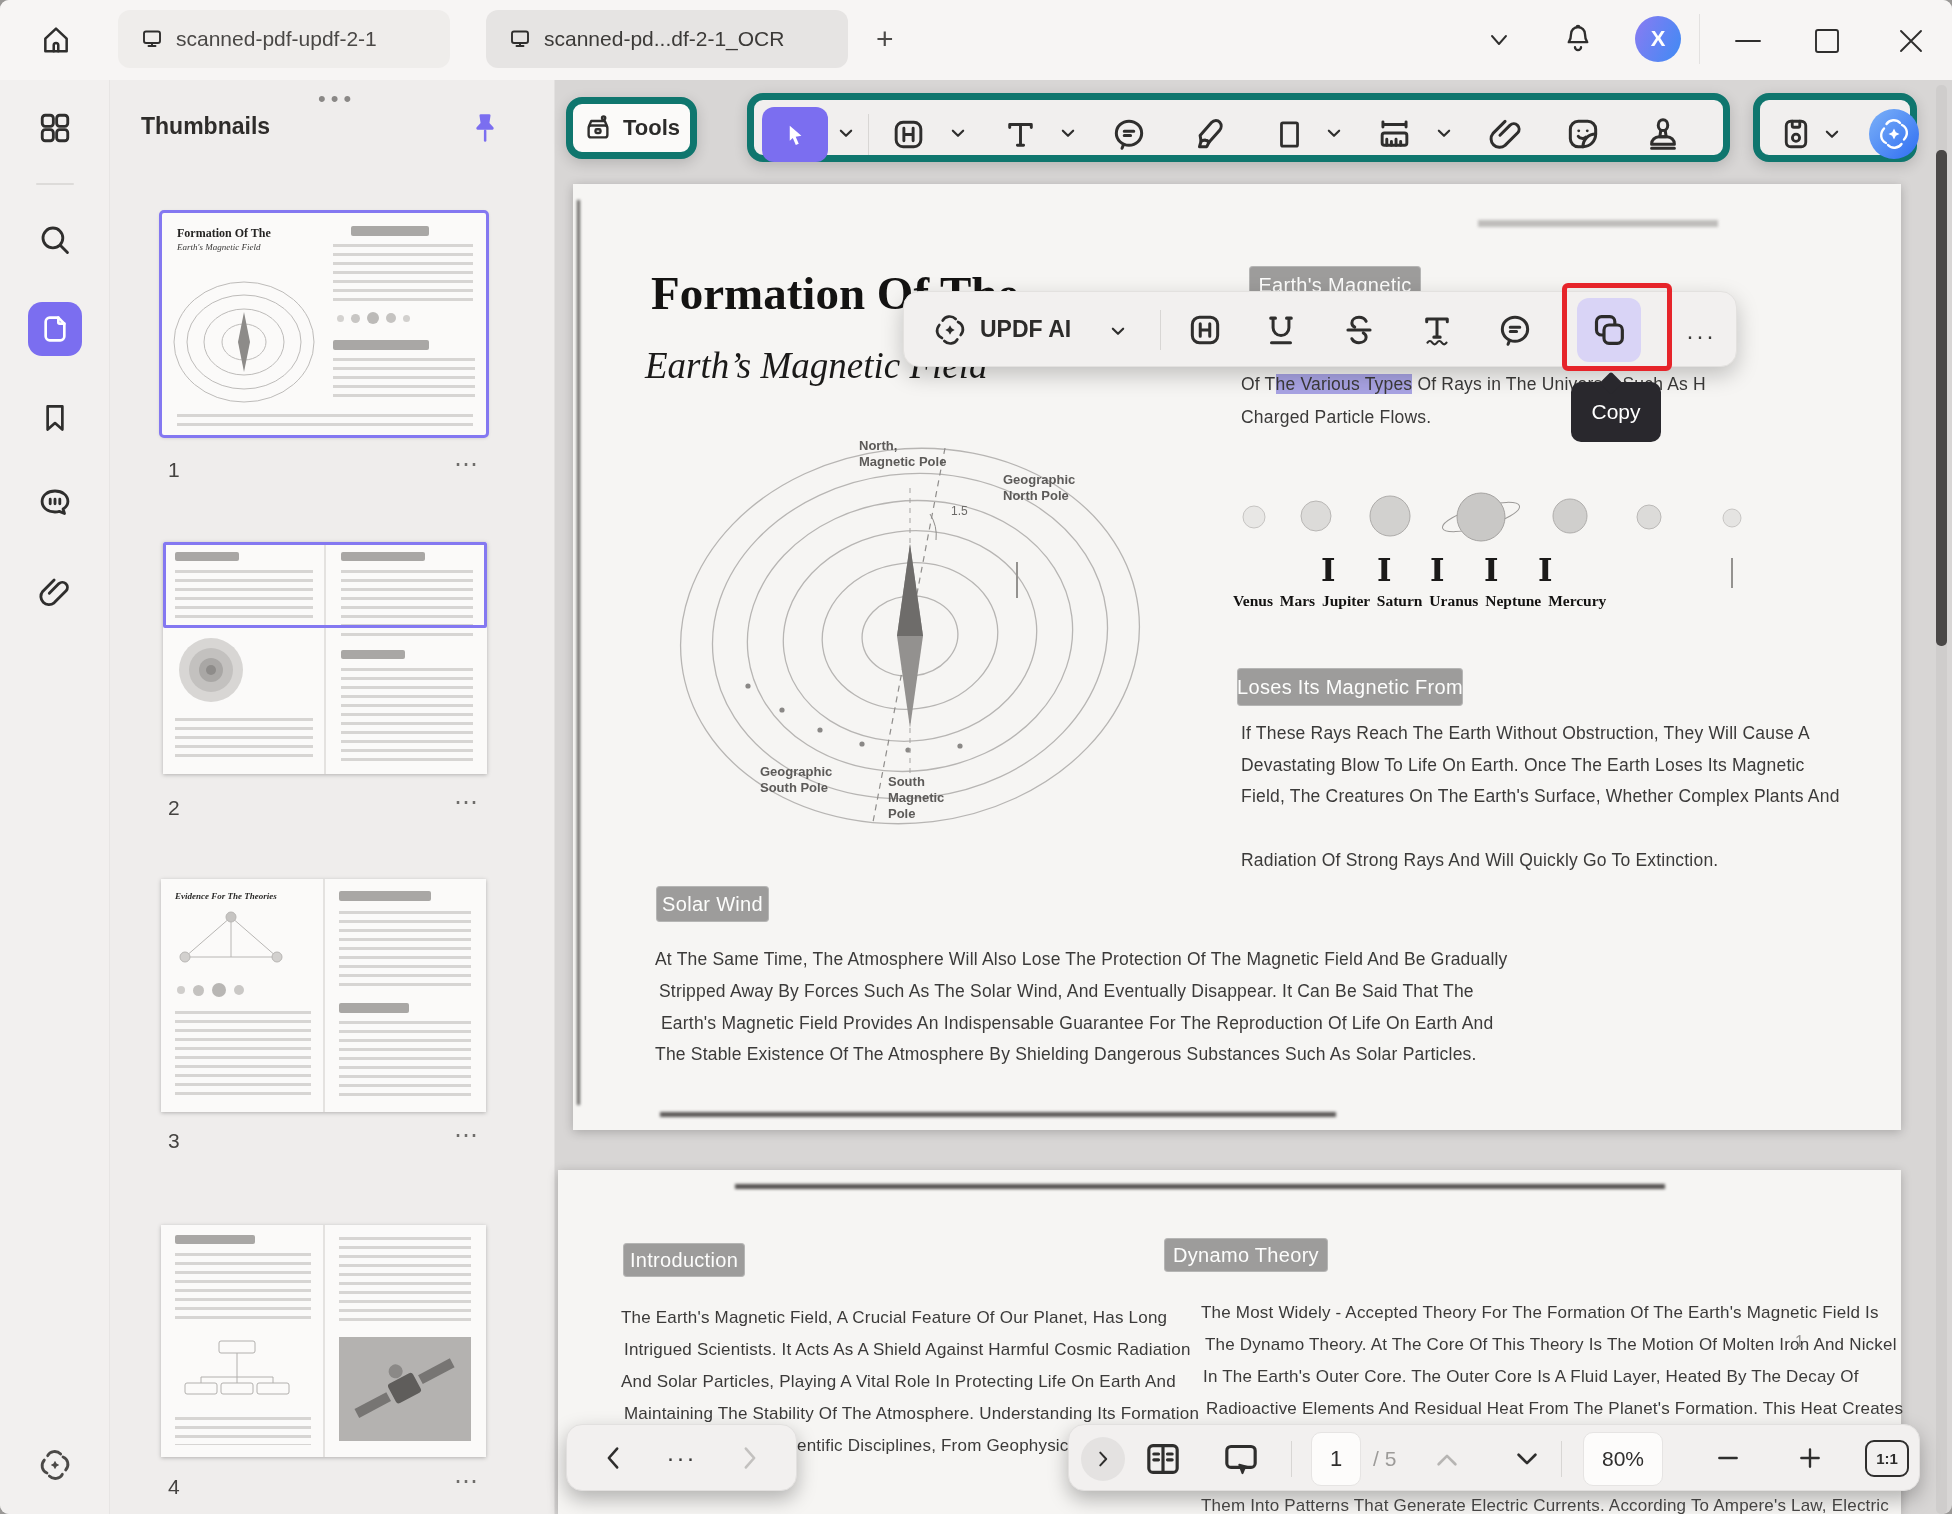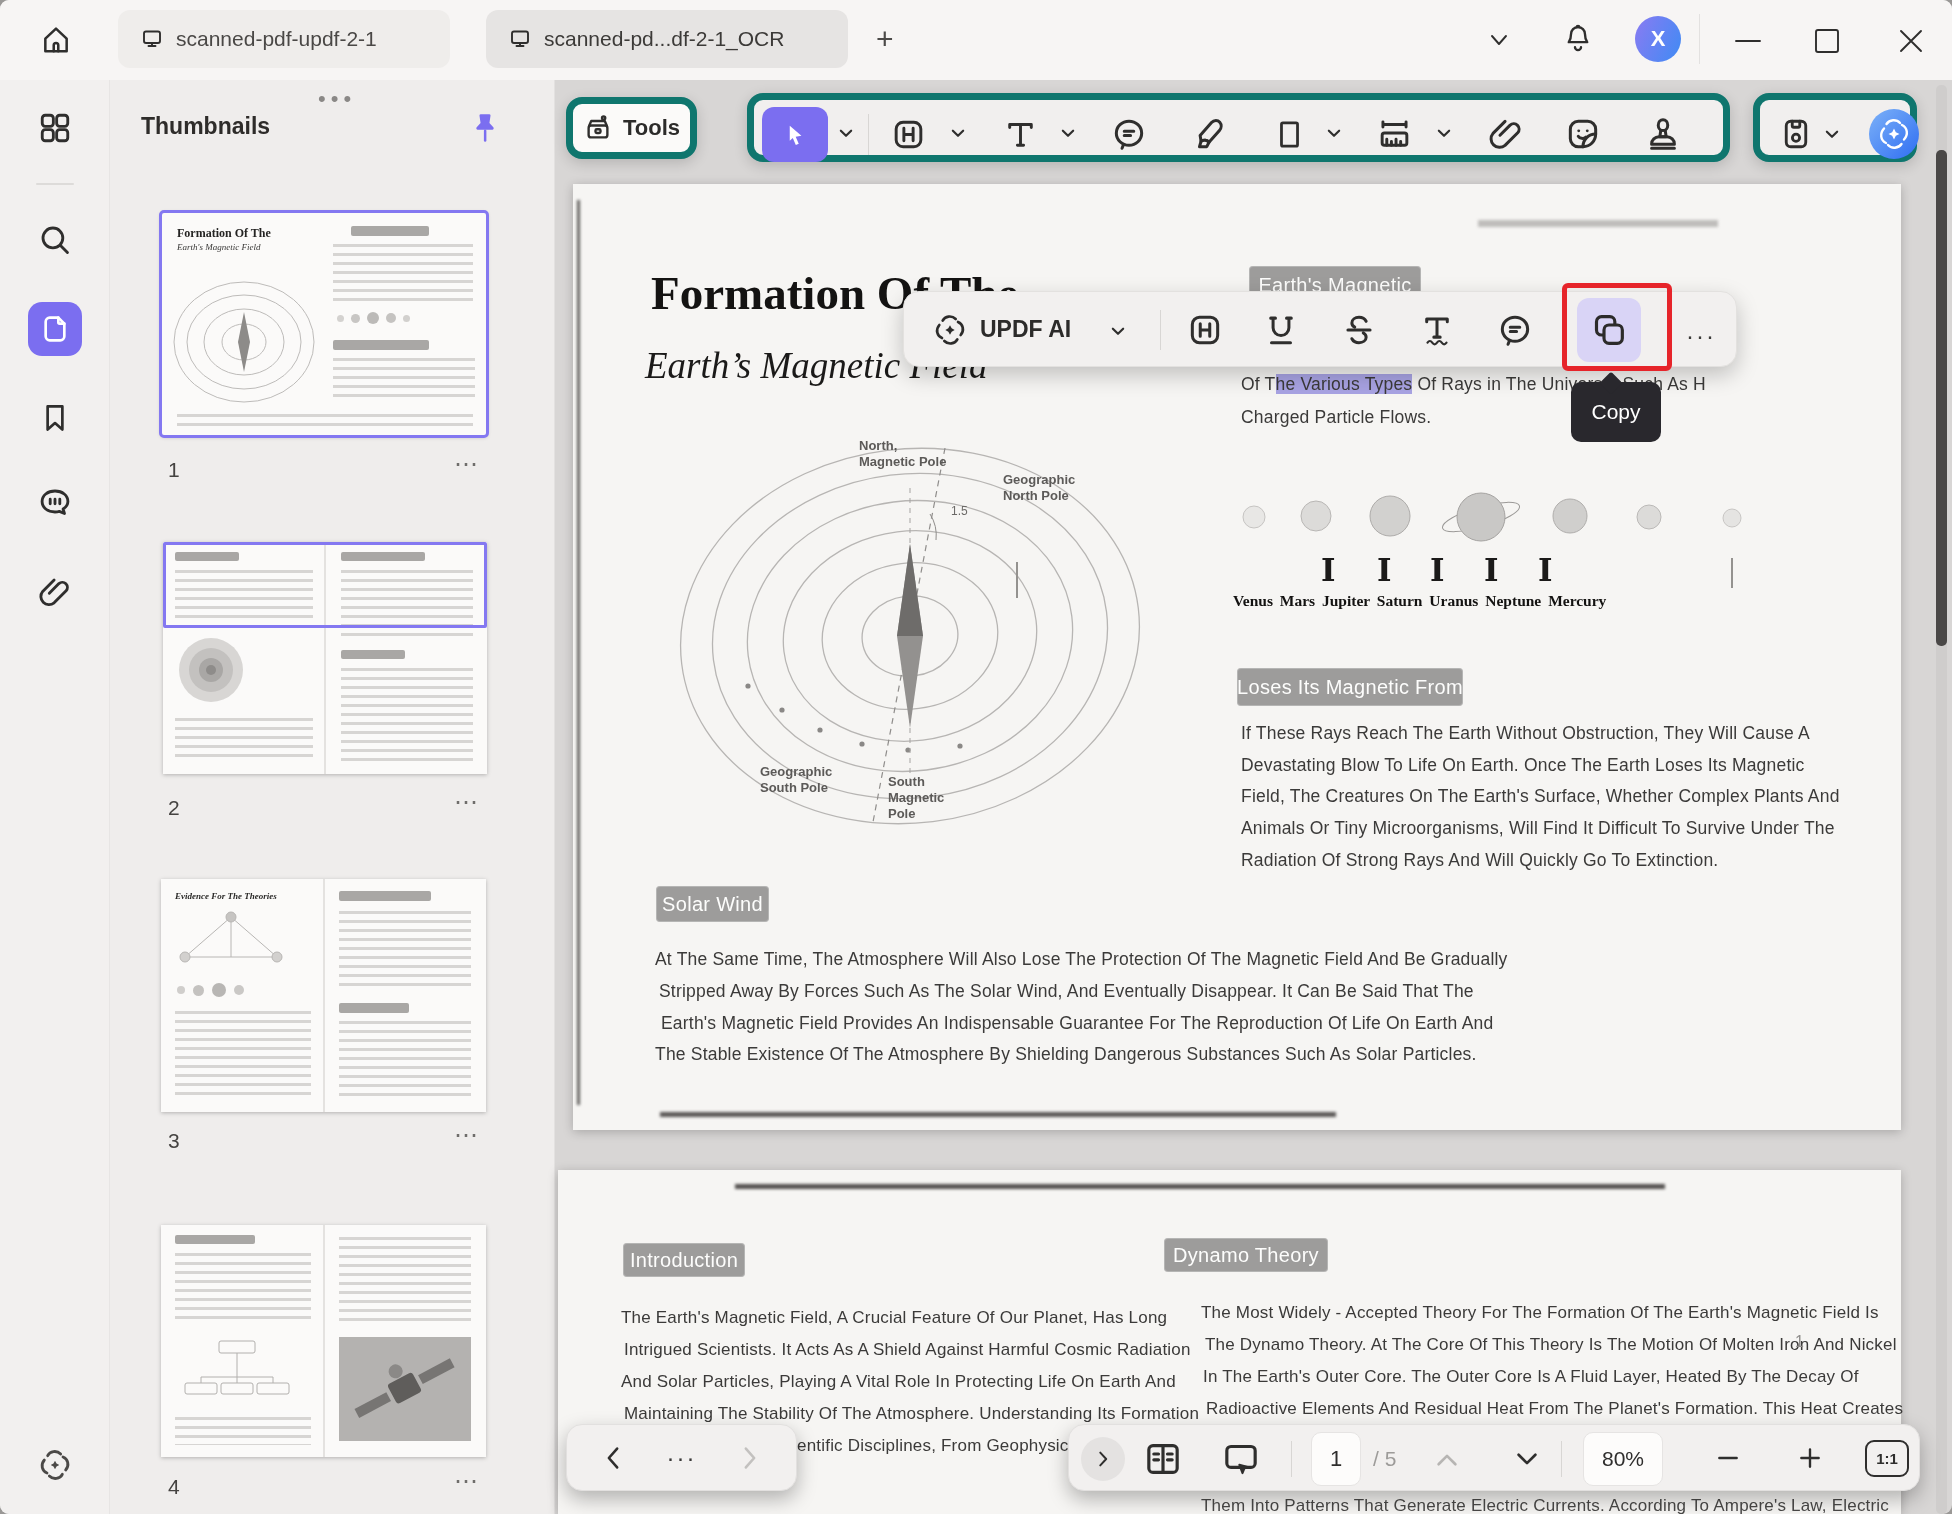--- a/index.html
+++ b/index.html
@@ -353,21 +353,20 @@
     <div class="abs serifI" style="left:857px;top:368px;">I</div>
     <div class="abs serifI" style="left:911px;top:368px;">I</div>
     <div class="abs serifI" style="left:965px;top:368px;">I</div>
     <div class="abs" style="left:1158px;top:374px;width:2px;height:30px;background:#94928f;"></div>
     <div class="abs" style="left:660px;top:408px;font-family:'Liberation Serif',serif;font-weight:bold;font-size:15.5px;color:#131211;word-spacing:3px;white-space:nowrap;">Venus Mars Jupiter Saturn Uranus Neptune Mercury</div>
 
     <div class="abs badge" style="left:664px;top:484px;width:226px;height:38px;">Loses Its Magnetic From</div>
     <div class="abs docline" style="left:668px;top:539px;">If These Rays Reach The Earth Without Obstruction, They Will Cause A</div>
     <div class="abs docline" style="left:668px;top:571px;">Devastating Blow To Life On Earth. Once The Earth Loses Its Magnetic</div>
     <div class="abs docline" style="left:668px;top:602px;">Field, The Creatures On The Earth's Surface, Whether Complex Plants And</div>
-    <div class="abs docline" style="left:668px;top:634px;">Animals Or Tiny Microorganisms, Will Find It Difficult To Survive Under The</div>
     <div class="abs docline" style="left:668px;top:666px;">Radiation Of Strong Rays And Will Quickly Go To Extinction.</div>
 
     <div class="abs badge" style="left:83px;top:702px;width:113px;height:36px;">Solar Wind</div>
     <div class="abs docline" style="left:82px;top:765px;">At The Same Time, The Atmosphere Will Also Lose The Protection Of The Magnetic Field And Be Gradually</div>
     <div class="abs docline" style="left:86px;top:797px;">Stripped Away By Forces Such As The Solar Wind, And Eventually Disappear. It Can Be Said That The</div>
     <div class="abs docline" style="left:88px;top:829px;">Earth's Magnetic Field Provides An Indispensable Guarantee For The Reproduction Of Life On Earth And</div>
     <div class="abs docline" style="left:82px;top:860px;">The Stable Existence Of The Atmosphere By Shielding Dangerous Substances Such As Solar Particles.</div>
     <div class="abs" style="left:734px;top:770px;color:#8c8a88;font-size:14px;">´</div>
     <div class="abs" style="left:770px;top:836px;color:#8c8a88;font-size:14px;">·</div>
     <div class="abs" style="left:790px;top:862px;color:#8c8a88;font-size:14px;">·</div>

